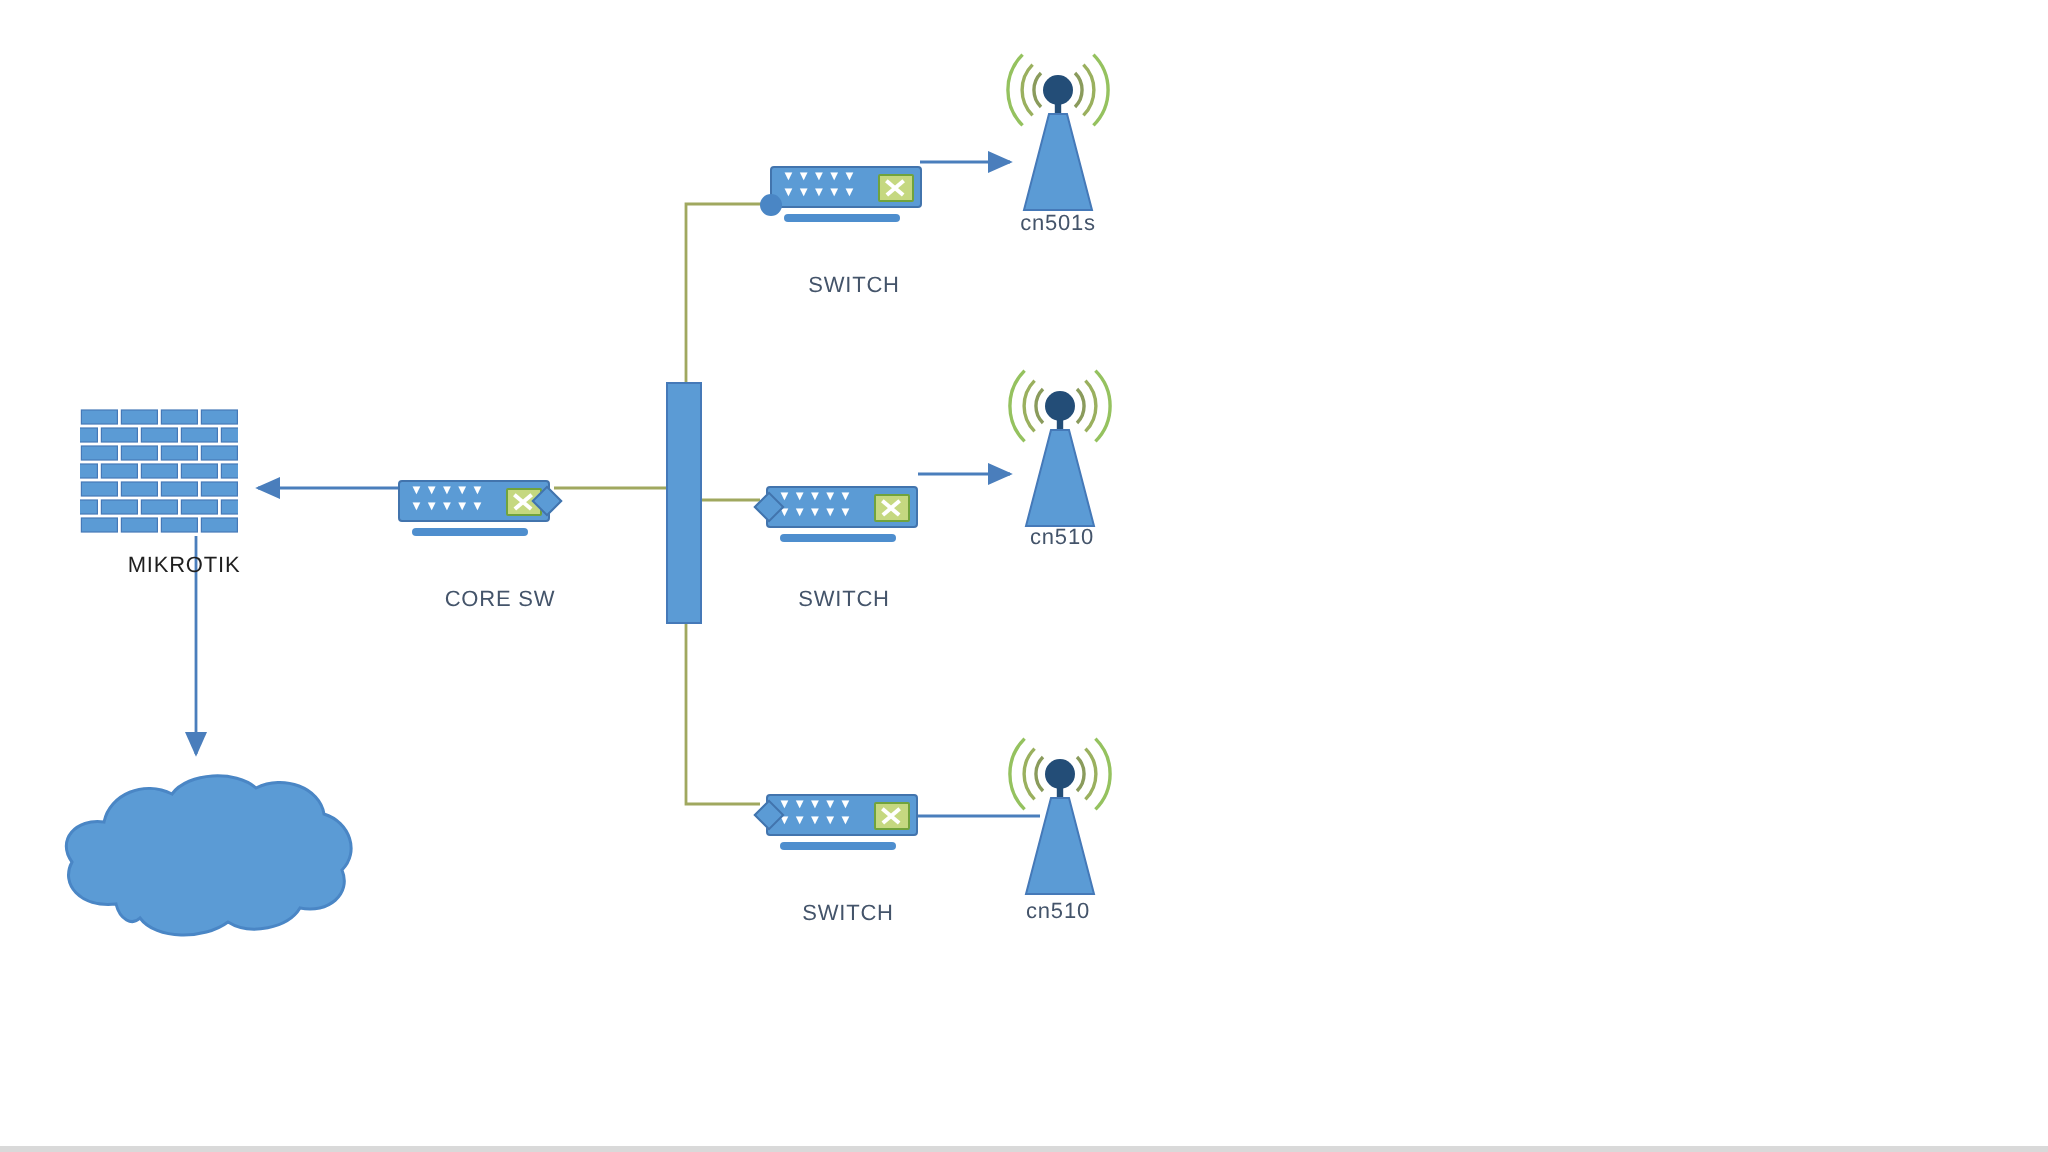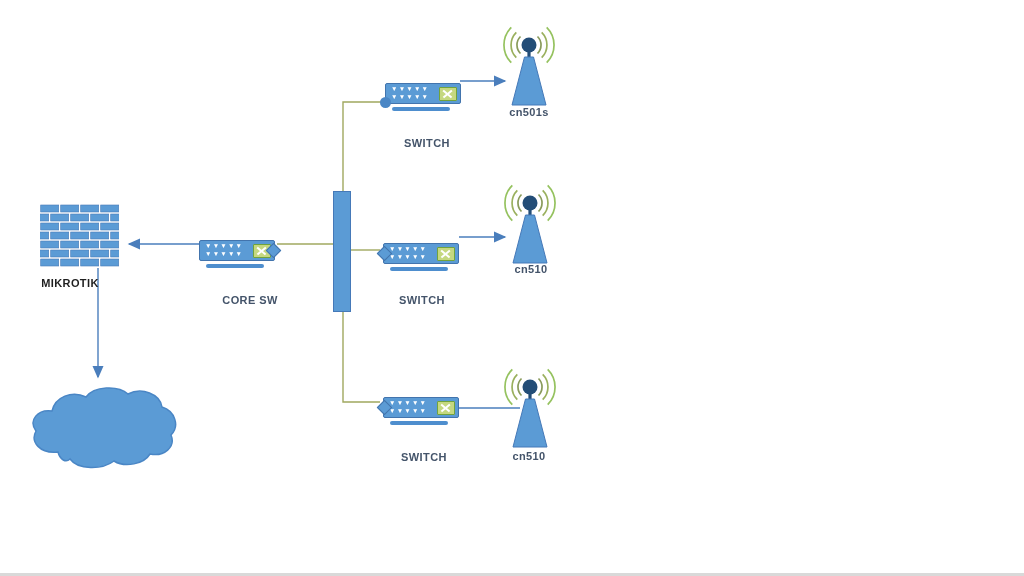--- a/index.html
+++ b/index.html
@@ -4,21 +4,21 @@
 <style>
   html,body{margin:0;padding:0;background:#fff;}
   .canvas{
     position:relative;width:1024px;height:576px;background:#ffffff;
     font-family:"Liberation Sans",sans-serif;overflow:hidden;
   }
   .wires{position:absolute;left:0;top:0;width:1024px;height:576px;pointer-events:none;}
   .node{position:absolute;}
   .label{
     position:absolute;transform:translateX(-50%);
-    font-size:11px;color:#44546a;letter-spacing:.4px;white-space:nowrap;font-weight:bold;
+    font-size:11px;color:#44546a;letter-spacing:.4px;white-space:nowrap;
   }
   .label.dark{color:#1f1f1f;}
   
   .switch{position:absolute;width:76px;}
   .sw-body{
     position:relative;width:74px;height:19px;background:#5b9bd5;
     border:1px solid #4274ad;border-radius:2px;z-index:2;
   }
   .ports{position:absolute;left:5px;top:1px;color:#fff;}
   .port-row{height:8px;line-height:8px;font-size:6.5px;letter-spacing:1.2px;}
@@ -87,21 +87,21 @@
         <pattern id="brick" width="20" height="18" patternUnits="userSpaceOnUse">
           <rect width="20" height="18" fill="#ffffff"></rect>
           <rect x="0.7" y="1" width="18" height="7" fill="#5b9bd5" stroke="#4579b8" stroke-width="0.6"></rect>
           <rect x="10.7" y="10" width="18" height="7" fill="#5b9bd5" stroke="#4579b8" stroke-width="0.6"></rect>
           <rect x="-9.3" y="10" width="18" height="7" fill="#5b9bd5" stroke="#4579b8" stroke-width="0.6"></rect>
         </pattern>
       </defs>
       <rect x="0" y="0" width="79" height="63" fill="url(#brick)"></rect>
     </svg>
   </div>
-  <div class="label dark" style="left:70px;top:277px;">MIKROTIK</div>
+  <div class="label dark" style="left:92px;top:277px;">MIKROTIK</div>
 
   <div class="node" style="left:28px;top:384px;">
     <svg width="150" height="92" viewBox="0 0 150 92">
       <path d="M 30,68 C 12,70 2,58 8,47 C 0,36 10,25 24,27 C 27,13 44,6 58,13
                C 66,2 90,1 100,10 C 114,3 132,10 134,23 C 147,27 152,42 143,51
                C 148,63 136,73 122,70 C 116,80 97,84 86,77 C 74,86 50,86 42,75
                C 38,79 32,76 30,68 Z" fill="#5b9bd5" stroke="#4a86c5" stroke-width="1.5"></path>
     </svg>
   </div>
 

